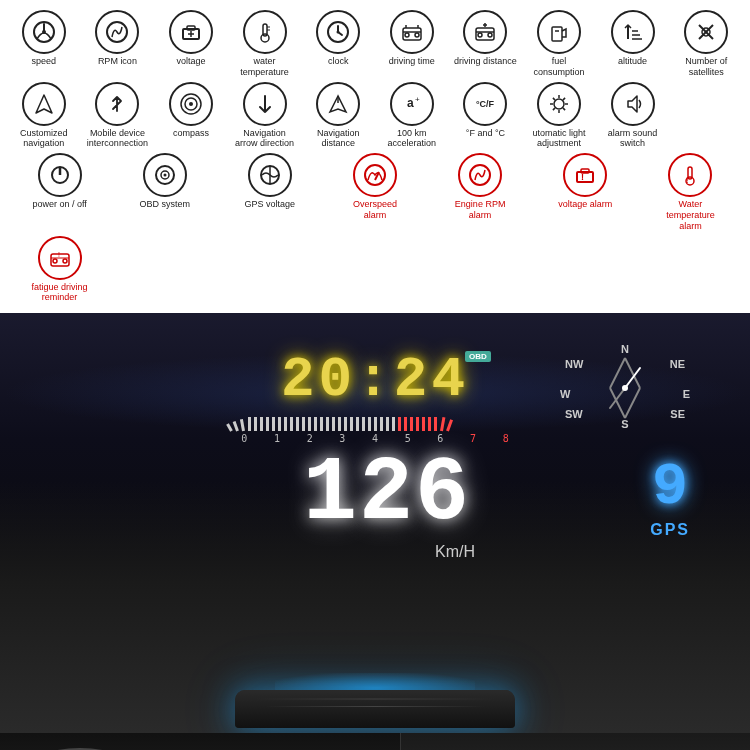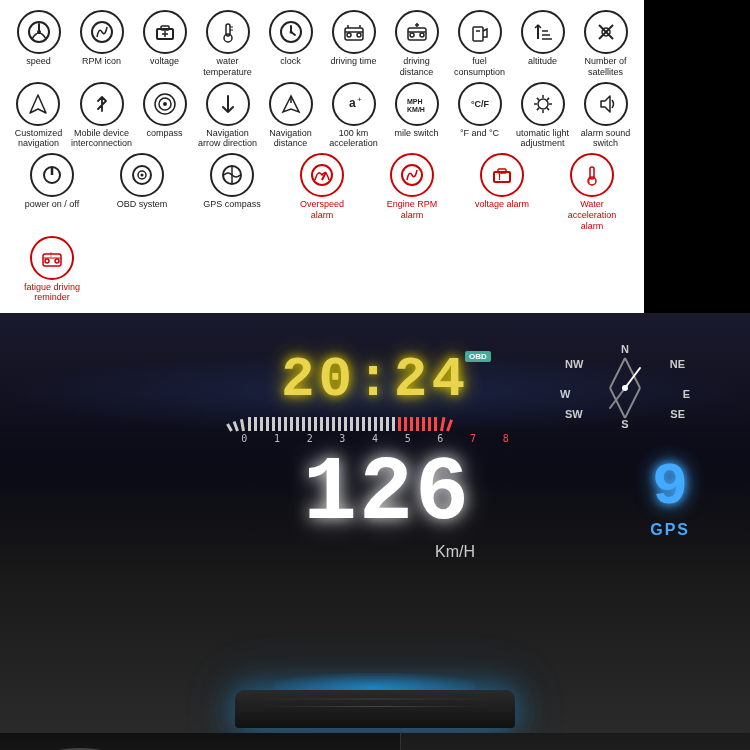--- a/index.html
+++ b/index.html
@@ -7,21 +7,21 @@
       width: 750px;
       height: 750px;
       overflow: hidden;
       font-family: Arial, sans-serif;
       background: #000;
     }
 
     
     .top-panel {
       background: #fff;
-      width: 644px;
+      width: 750px;
       padding: 10px 8px 8px 8px;
     }
 
     .icon-row {
       display: grid;
       grid-template-columns: repeat(10, 1fr);
       gap: 4px 2px;
       margin-bottom: 4px;
     }
 
@@ -377,29 +377,20 @@
     <div class="icon-item">
       <div class="icon-circle">
         <svg width="26" height="26" viewBox="0 0 26 26">
           <text x="8" y="16" font-size="12" font-weight="bold" fill="#222">a</text>
           <text x="16" y="11" font-size="8" fill="#222">+</text>
         </svg>
       </div>
       <span class="icon-label">100 km acceleration</span>
     </div>
 
-    <div class="icon-item">
-      <div class="icon-circle">
-        <svg width="26" height="26" viewBox="0 0 26 26">
-          <text x="3" y="13" font-size="7" font-weight="bold" fill="#222">MPH</text>
-          <text x="3" y="21" font-size="7" font-weight="bold" fill="#222">KM/H</text>
-        </svg>
-      </div>
-      <span class="icon-label">mile switch</span>
-    </div>
 
     <div class="icon-item">
       <div class="icon-circle">
         <svg width="26" height="26" viewBox="0 0 26 26">
           <text x="4" y="16" font-size="9" font-weight="bold" fill="#222">°C/F</text>
         </svg>
       </div>
       <span class="icon-label">°F and °C</span>
     </div>
 
@@ -455,21 +446,21 @@
     </div>
 
     <div class="icon-item">
       <div class="icon-circle">
         <svg width="26" height="26" viewBox="0 0 26 26">
           <circle cx="13" cy="13" r="9" fill="none" stroke="#222" stroke-width="2"></circle>
           <path d="M5 13 Q9 9 13 13 Q17 17 21 13" fill="none" stroke="#222" stroke-width="1.5"></path>
           <line x1="13" y1="4" x2="13" y2="22" stroke="#222" stroke-width="1.5"></line>
         </svg>
       </div>
-      <span class="icon-label">GPS compass</span>
+      <span class="icon-label">GPS voltage</span>
     </div>
 
     <div class="icon-item">
       <div class="icon-circle red-border">
         <svg width="26" height="26" viewBox="0 0 26 26">
           <circle cx="13" cy="13" r="10" fill="none" stroke="#c00" stroke-width="2"></circle>
           <path d="M6 18 Q9 7 13 13 Q17 7 20 18" fill="none" stroke="#c00" stroke-width="1.5"></path>
           <line x1="13" y1="18" x2="17" y2="10" stroke="#c00" stroke-width="2"></line>
         </svg>
       </div>
@@ -498,21 +489,21 @@
     </div>
 
     <div class="icon-item">
       <div class="icon-circle red-border">
         <svg width="26" height="26" viewBox="0 0 26 26">
           <rect x="11" y="5" width="4" height="12" rx="2" fill="none" stroke="#c00" stroke-width="1.5"></rect>
           <circle cx="13" cy="19" r="4" fill="none" stroke="#c00" stroke-width="1.5"></circle>
           <text x="9" y="21" font-size="9" fill="#c00">!</text>
         </svg>
       </div>
-      <span class="icon-label" style="color:#c00">Water acceleration alarm</span>
+      <span class="icon-label" style="color:#c00">Water temperature alarm</span>
     </div>
 
     <div class="icon-item">
       <div class="icon-circle red-border">
         <svg width="26" height="26" viewBox="0 0 26 26">
           <rect x="4" y="9" width="18" height="12" rx="2" fill="none" stroke="#c00" stroke-width="1.5"></rect>
           <circle cx="8" cy="16" r="2" fill="none" stroke="#c00" stroke-width="1.5"></circle>
           <circle cx="18" cy="16" r="2" fill="none" stroke="#c00" stroke-width="1.5"></circle>
           <path d="M4 13 L22 13" stroke="#c00" stroke-width="1"></path>
           <text x="11" y="12" font-size="7" fill="#c00">!</text>

